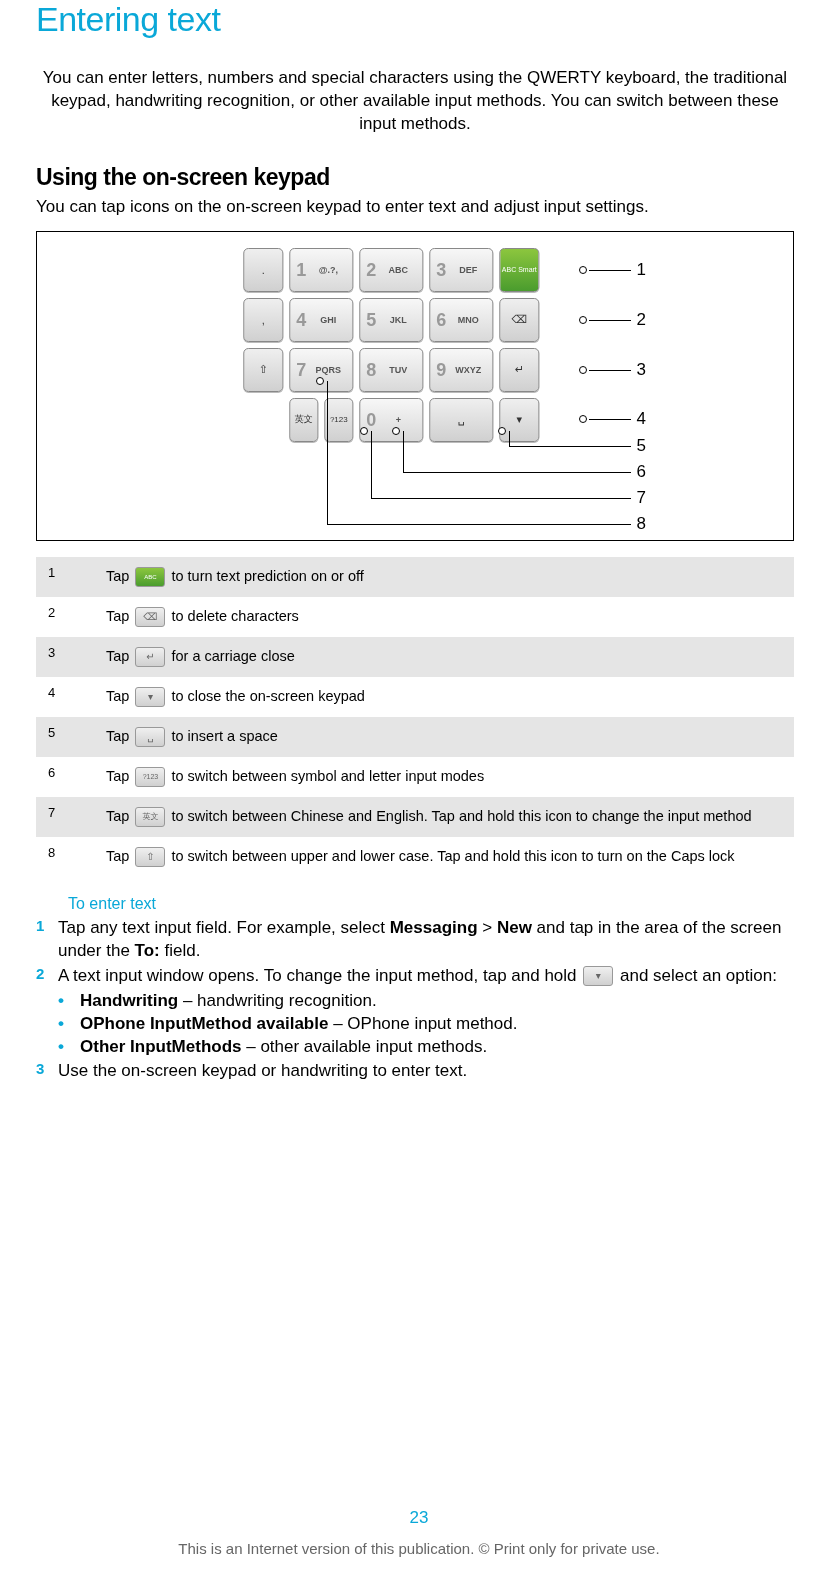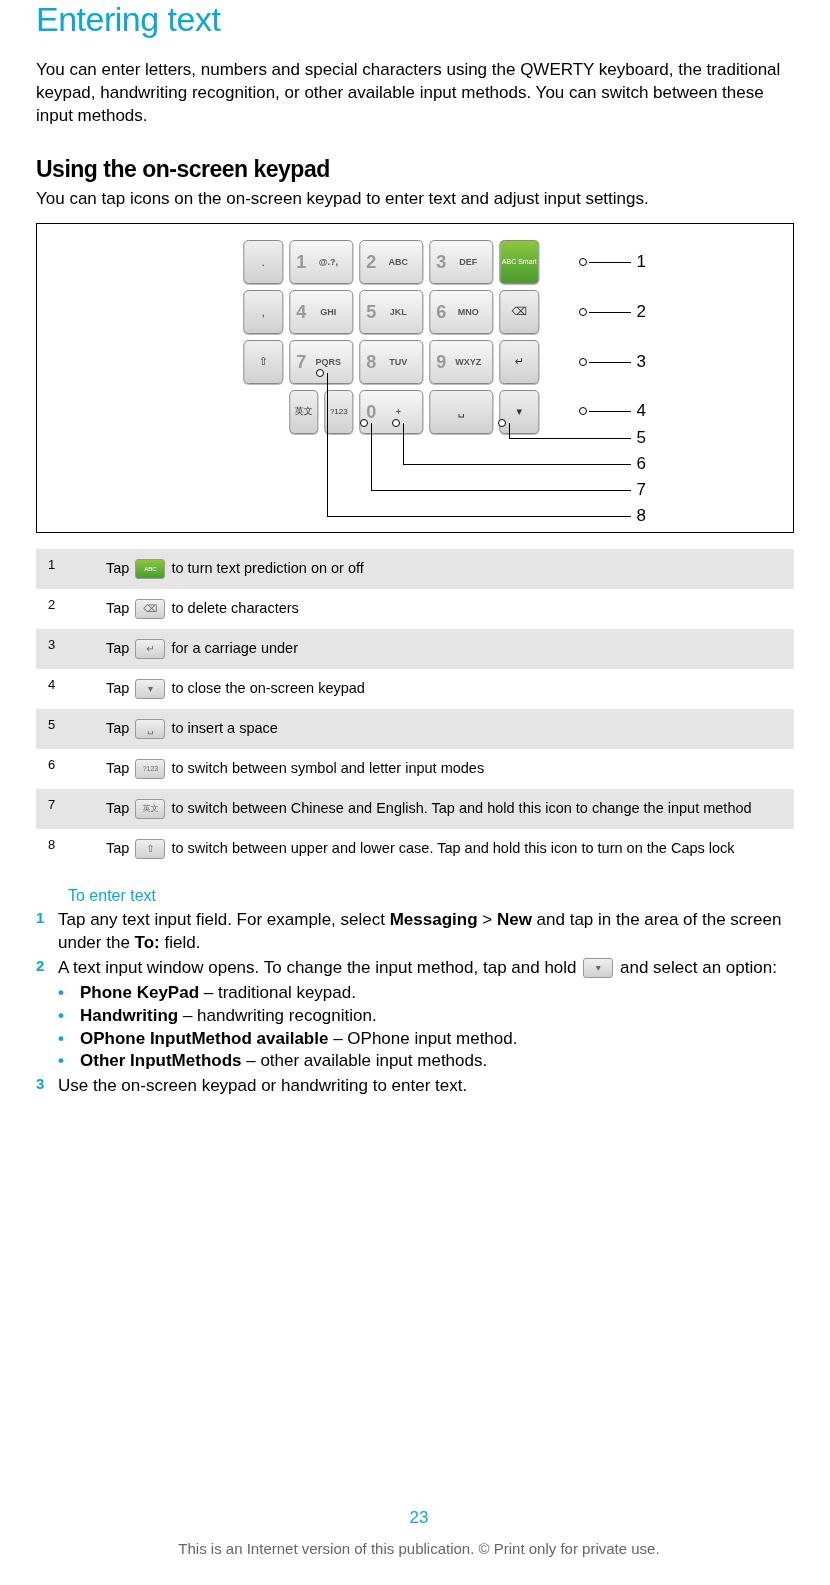--- a/index.html
+++ b/index.html
@@ -6,21 +6,21 @@
   body {
     font-family: Arial, Helvetica, sans-serif;
     width: 830px;
     height: 1585px;
     background: #fff;
     color: #000;
     position: relative;
     padding: 0 36px;
   }
   .h1 { color: #0aa8d8; font-size: 34px; font-weight: 400; letter-spacing: -0.5px; }
-  .intro { font-size: 17px; line-height: 1.35; margin-top: 20px; }
+  .intro { font-size: 17px; line-height: 1.35; margin-top: 28px; text-align: center; }
   .h2 { font-size: 23px; font-weight: bold; margin-top: 28px; letter-spacing: -0.5px;}
   .sub { font-size: 17px; margin-top: 6px; }
   .diagram {
     border: 1px solid #000;
     margin-top: 14px;
     padding: 16px 20px 18px 20px;
     height: 310px;
     position: relative;
   }
   .keypad {
@@ -206,21 +206,21 @@
   <div class="legend-row shade">
     <div class="legend-num">1</div>
     <div class="legend-text"><span>Tap </span><span class="icon-box green">ABC</span><span> to turn text prediction on or off</span></div>
   </div>
   <div class="legend-row">
     <div class="legend-num">2</div>
     <div class="legend-text"><span>Tap </span><span class="icon-box">⌫</span><span> to delete characters</span></div>
   </div>
   <div class="legend-row shade">
     <div class="legend-num">3</div>
-    <div class="legend-text"><span>Tap </span><span class="icon-box">↵</span><span> for a carriage under</span></div>
+    <div class="legend-text"><span>Tap </span><span class="icon-box">↵</span><span> for a carriage close</span></div>
   </div>
   <div class="legend-row">
     <div class="legend-num">4</div>
     <div class="legend-text"><span>Tap </span><span class="icon-box">▾</span><span> to close the on-screen keypad</span></div>
   </div>
   <div class="legend-row shade">
     <div class="legend-num">5</div>
     <div class="legend-text"><span>Tap </span><span class="icon-box">␣</span><span> to insert a space</span></div>
   </div>
   <div class="legend-row">
@@ -244,23 +244,20 @@
     <div class="step-num">1</div>
     <div class="step-body">
       <span>Tap any text input field. For example, select </span><b>Messaging</b><span> &gt; </span><b>New</b><span> and tap in the area of the screen under the </span><b>To:</b><span> field.</span>
     </div>
   </div>
   <div class="step-row">
     <div class="step-num">2</div>
     <div class="step-body">
       <span>A text input window opens. To change the input method, tap and hold </span><span class="icon-box">▾</span><span> and select an option:</span>
       <ul class="bullets">
-        <li>
-            <span><b>Phone KeyPad</b><span> – traditional keypad.</span></span>
-          </li>
         <li>
             <span><b>Handwriting</b><span> – handwriting recognition.</span></span>
           </li>
         <li>
             <span><b>OPhone InputMethod available</b><span> – OPhone input method.</span></span>
           </li>
         <li>
             <span><b>Other InputMethods</b><span> – other available input methods.</span></span>
           </li>
       </ul>

